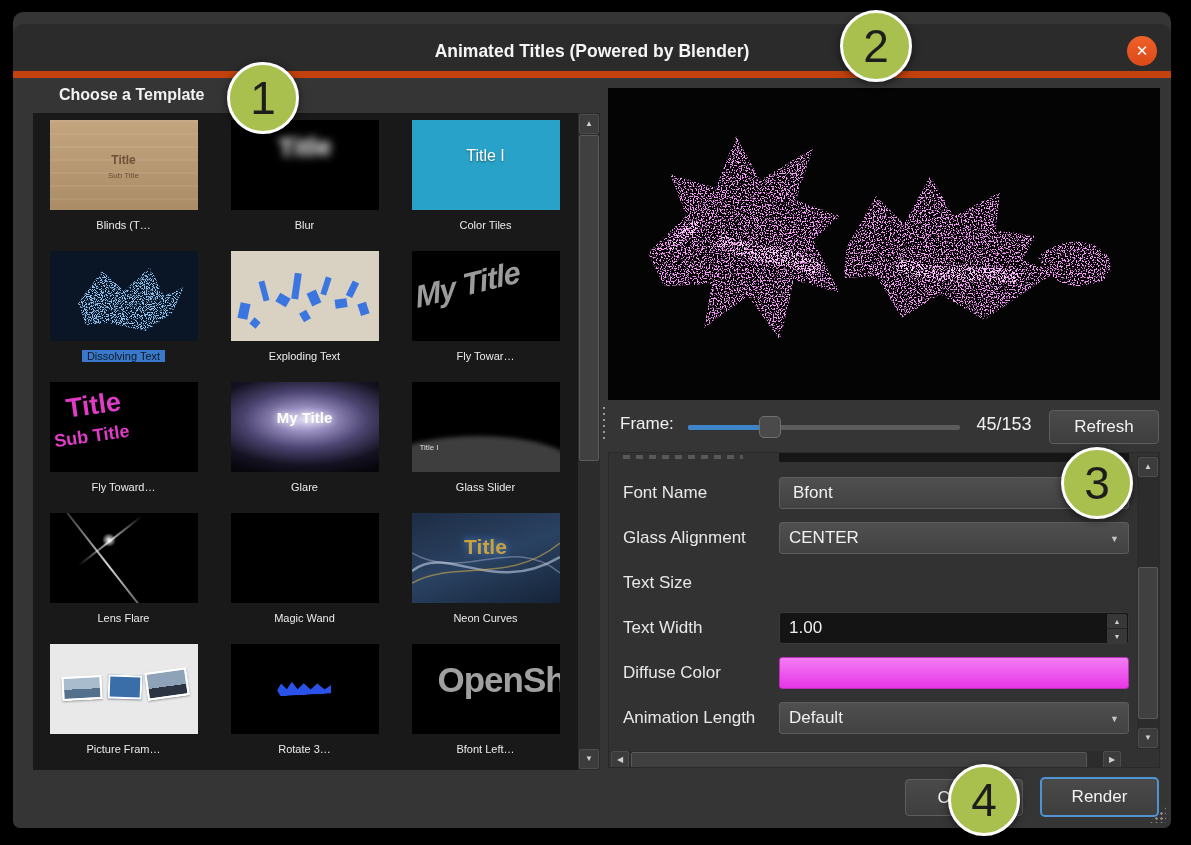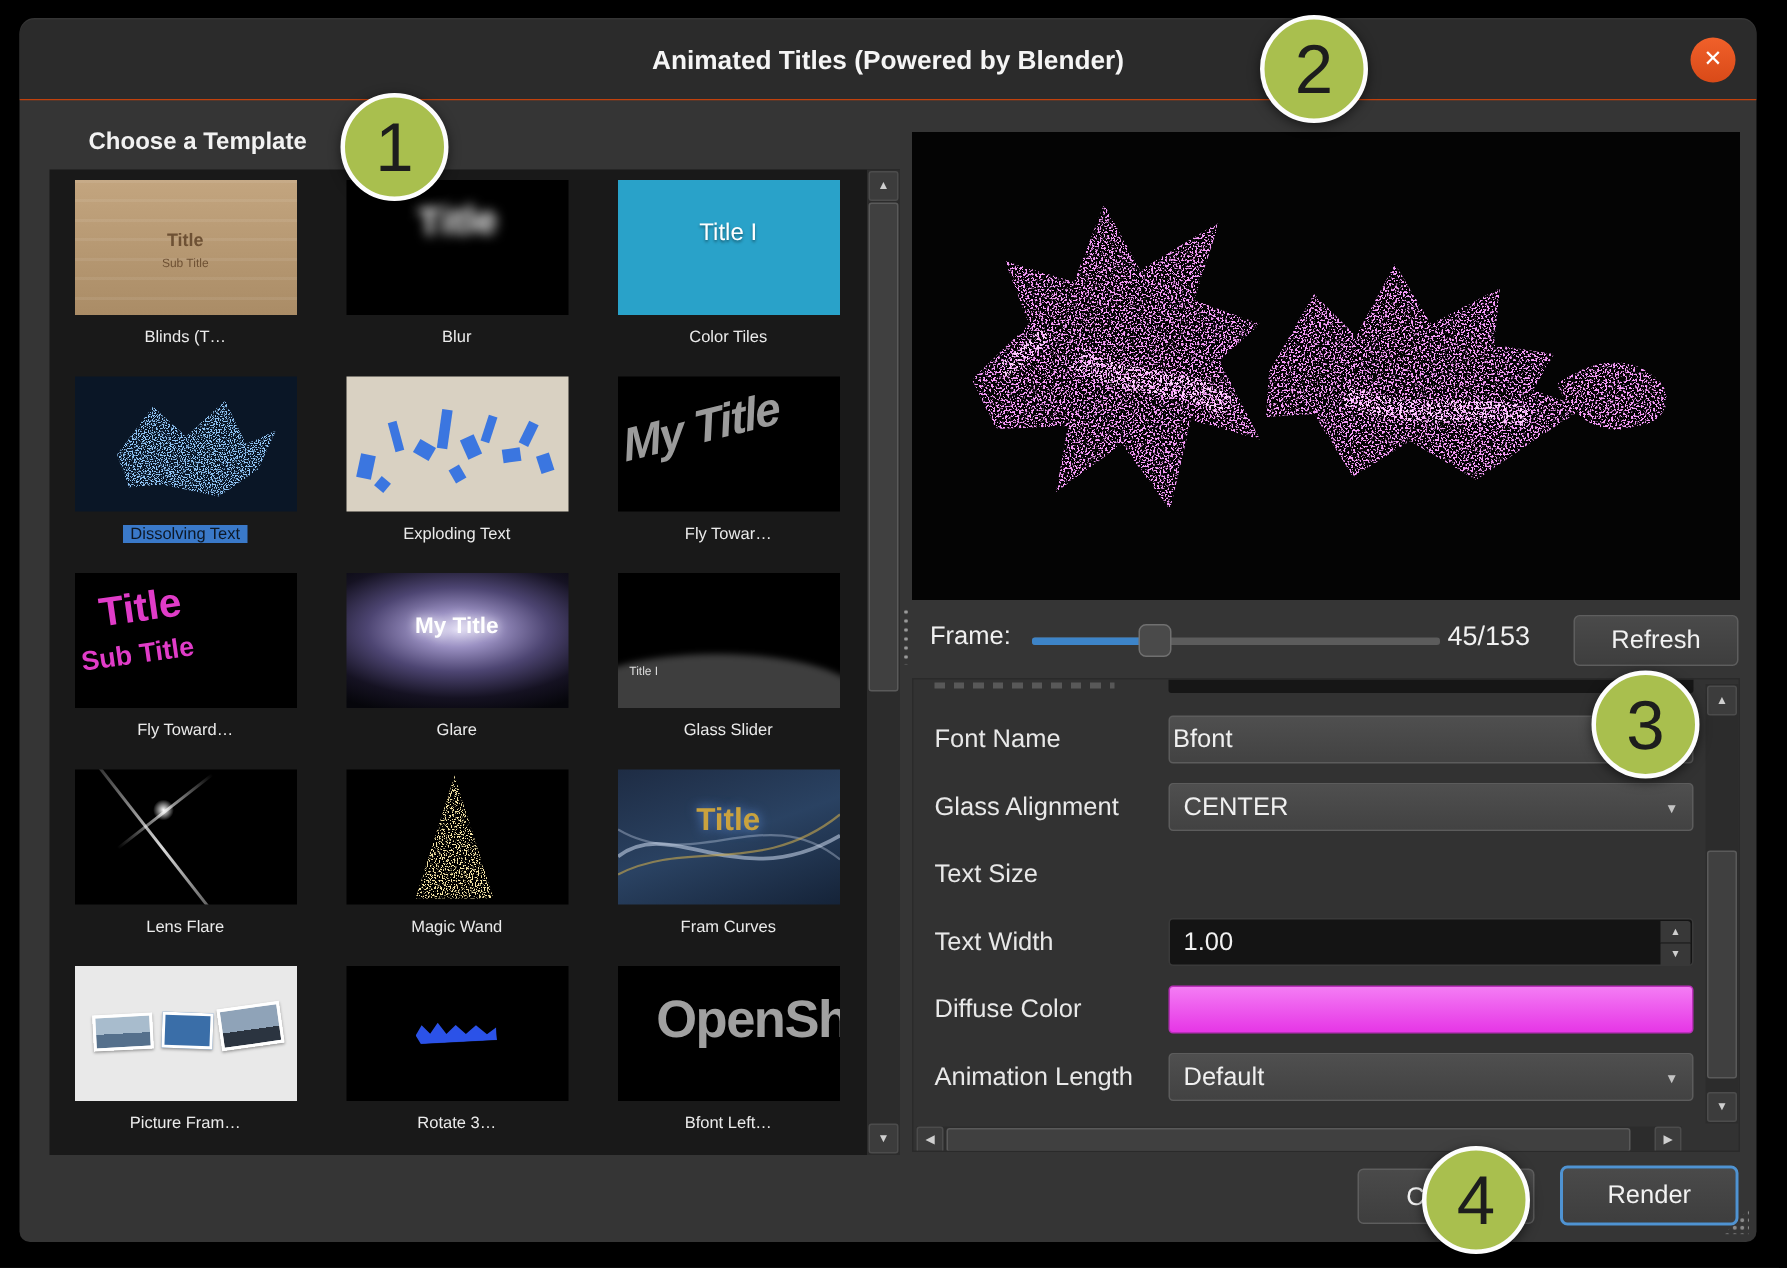--- a/index.html
+++ b/index.html
@@ -3,22 +3,22 @@
 <meta charset="utf-8">
 <style>
   * { margin:0; padding:0; box-sizing:border-box; }
   html,body { width:1191px; height:845px; background:#000; overflow:hidden;
               font-family:"Liberation Sans","DejaVu Sans",sans-serif; }
   .stage { position:relative; width:1191px; height:845px; background:#000; }
 
   
   .dialog { position:absolute; left:13px; top:12px; width:1158px; height:816px;
             background:#353535; border-radius:10px 10px 7px 7px; }
-  .titlebar { position:absolute; left:0; top:1px; right:0; height:54px; background:#2b2b2b;
-              border-radius:10px 10px 0 0; border-bottom:1px solid #c2410c; }
+  .titlebar { position:absolute; left:0; top:12px; right:0; height:54px; background:#2b2b2b;
+              border-radius:10px 10px 0 0; border-bottom:7px solid #c2410c; }
   .title { position:absolute; left:0; right:0; top:0; height:54px; line-height:54px;
            text-align:center; color:#f5f5f5; font-size:17.5px; font-weight:bold; }
   .closebtn { position:absolute; right:14px; top:12px; width:30px; height:30px; border-radius:50%;
               background:linear-gradient(180deg,#f0602a,#d94a18); color:#fff; text-align:center;
               line-height:29px; font-size:15px; font-weight:bold; cursor:pointer; }
 
   
   .heading { position:absolute; left:20px; top:74px; color:#f2f2f2; font-size:16px; font-weight:bold;margin-left:26px; }
   .tpl-list { position:absolute; left:20px; top:101px; width:567px; height:657px; background:#191919; }
   .tpl-grid { position:absolute; left:0; top:0; width:545px; display:grid;
@@ -90,38 +90,38 @@
 
   .splitter { position:absolute; left:589px; top:393px; width:4px; height:38px;
               background-image:radial-gradient(circle,#9a9a9a 1px,transparent 1.4px);
               background-size:4px 6px; background-repeat:repeat-y; cursor:col-resize; }
   .frame-label { position:absolute; left:607px; top:402px; font-size:17px; color:#f0f0f0; }
   .slider { position:absolute; left:675px; top:404px; width:272px; height:22px; cursor:pointer; }
   .slider .track { position:absolute; left:0; right:0; top:9px; height:5px; background:#5c5c5c; border-radius:2px; }
   .slider .fill { position:absolute; left:0; top:9px; height:5px; background:#3d84c8; border-radius:2px; }
   .slider .handle { position:absolute; top:0; width:22px; height:22px; background:#4a4a4a;
                     border:1px solid #707070; border-radius:5px; cursor:grab; }
-  .frame-value { position:absolute; left:952px; top:402px; width:78px; text-align:left; font-size:18px; color:#f0f0f0; }
+  .frame-value { position:absolute; left:952px; top:402px; width:78px; text-align:center; font-size:18px; color:#f0f0f0; }
   .btn { background:linear-gradient(180deg,#4a4a4a,#3e3e3e); border:1px solid #5e5e5e; border-radius:4px;
          color:#f2f2f2; font-size:17px; text-align:center; cursor:pointer;
          font-family:"Liberation Sans","DejaVu Sans",sans-serif; }
   .refresh { position:absolute; left:1036px; top:398px; width:110px; height:34px; line-height:32px; }
 
   
   .formpanel { position:absolute; left:595px; top:440px; width:552px; height:316px; background:#323232;
                border:1px solid #2a2a2a; overflow:hidden; }
   .clip-input { position:absolute; left:170px; top:0; width:350px; height:9px; background:#161616;
                 border-radius:0 0 2px 2px; }
   .clip-label { position:absolute; left:14px; top:2px; width:120px; height:4px; opacity:.55;
                 background:repeating-linear-gradient(90deg,#777 0 7px,transparent 7px 13px); }
   .frow { position:absolute; left:0; width:552px; height:32px; }
   .flabel { position:absolute; left:14px; top:0; height:32px; line-height:32px; font-size:17px; color:#e8e8e8; }
   .fctrl { position:absolute; left:170px; top:0; width:350px; height:32px; font-size:17px; color:#f0f0f0; }
   .inputgray { background:linear-gradient(180deg,#4f4f4f,#424242); border:1px solid #5c5c5c; border-radius:3px;
-               line-height:30px; padding:0 2px; cursor:text; }
+               line-height:30px; padding:0 13px; cursor:text; }
   .dropdown { background:linear-gradient(180deg,#4f4f4f,#424242); border:1px solid #5c5c5c; border-radius:3px;
               line-height:30px; padding:0 9px; cursor:pointer; }
   .dd-arrow { position:absolute; right:9px; top:0; line-height:32px; font-size:9px; color:#c4c4c4; }
   .spinbox { background:#141414; border:1px solid #3a3a3a; border-radius:3px; line-height:30px;
              padding:0 9px; cursor:text; }
   .spinbtns { position:absolute; right:1px; top:1px; width:20px; height:30px; }
   .spinbtn { position:absolute; left:0; width:20px; height:15px; background:#383838; color:#cfcfcf;
              font-size:7px; text-align:center; line-height:15px; cursor:pointer; }
   .spin-up { top:0; border-bottom:1px solid #252525; border-radius:0 2px 0 0; }
   .spin-dn { top:15px; border-radius:0 0 2px 0; }
@@ -297,21 +297,21 @@
 
         <div class="cell">
           <div class="thumb t12">
             <svg width="148" height="90" viewBox="0 0 148 90" style="position:absolute;left:0;top:0">
               <path d="M0,58 C36,30 80,84 148,44" stroke="rgba(205,218,238,.55)" stroke-width="2.5" fill="none"></path>
               <path d="M0,40 C50,70 100,20 148,60" stroke="rgba(205,218,238,.35)" stroke-width="1.5" fill="none"></path>
               <path d="M0,70 C46,46 96,72 148,30" stroke="rgba(201,168,76,.6)" stroke-width="1.5" fill="none"></path>
             </svg>
             <div class="t12-text">Title</div>
           </div>
-          <div class="tlabel"><span>Fram Curves</span></div>
+          <div class="tlabel"><span>Neon Curves</span></div>
         </div>
 
         <div class="cell">
           <div class="thumb t13">
             <div class="photo photo1"></div>
             <div class="photo photo2"></div>
             <div class="photo photo3"></div>
           </div>
           <div class="tlabel"><span>Picture Fram…</span></div>
         </div>

